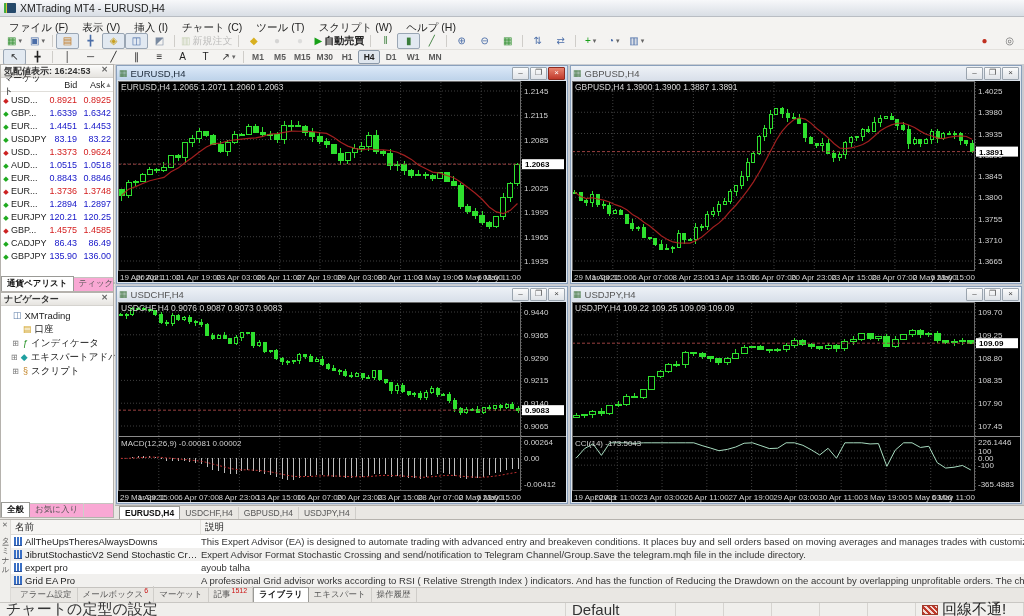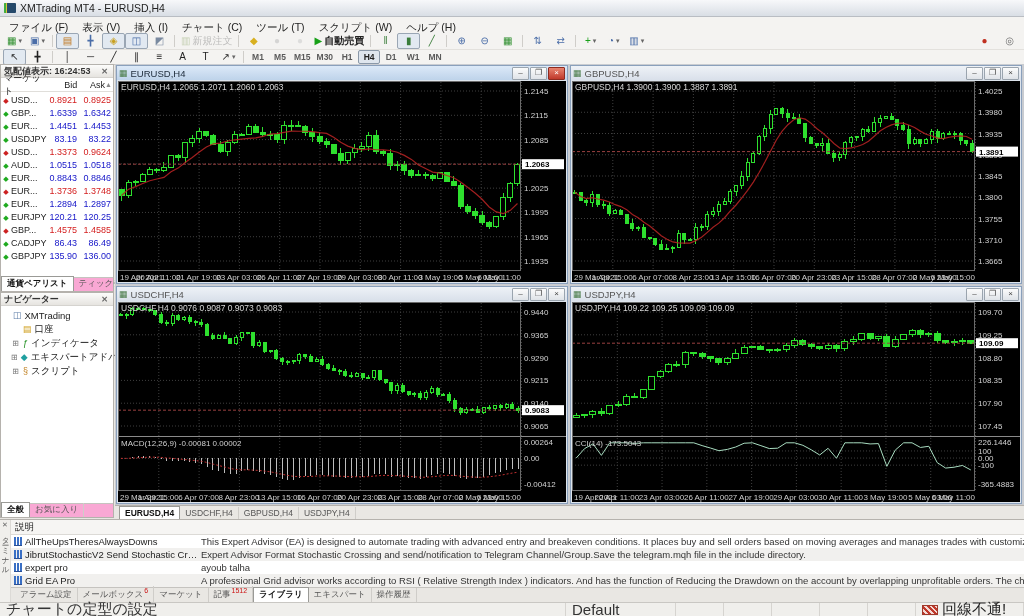--- a/index.html
+++ b/index.html
@@ -30,21 +30,21 @@
   .tb-sep{width:1px;height:12px;background:#cfcdc9;margin:0 3px;flex:0 0 1px}
   .tb-right{margin-left:auto;display:flex;gap:2px}
   .tf{font-size:8.5px;font-weight:700;color:#5a5a5a;height:12px;min-width:16px;display:inline-flex;
     align-items:center;justify-content:center;padding:0 2px;border:1px solid transparent;border-radius:2px}
   .tf.active{border-color:#8a98a8;background:#dfe6ee;color:#222}
   
   .side-panel{position:absolute;left:0;width:114px;background:#fff;border:1px solid #b5b2ad;box-sizing:border-box}
   .market-watch{top:64px;height:228px}
   .navigator{top:292px;height:226px}
   .panel-head{height:13px;background:linear-gradient(#fcfcfb,#e6e4e0);border-bottom:1px solid #d5d3cf;
-    display:flex;align-items:center;font-size:9px;font-weight:700;color:#333;padding:0 3px;box-sizing:border-box}
+    display:flex;align-items:flex-start;font-size:9px;font-weight:700;color:#333;padding:0 3px;box-sizing:border-box}
   .panel-close{margin-left:auto;font-size:8px;color:#666;padding:0 2px}
   .mw-cols{display:flex;height:13px;border-bottom:1px solid #e0deda;font-size:9px;color:#222;align-items:center}
   .mw-cols .c1{width:42px;padding-left:3px}.mw-cols .c2{width:32px;text-align:right}
   .mw-cols .c3{width:28px;text-align:right}.mw-cols .sc{margin-left:auto;color:#888;font-size:7px;padding-right:1px}
   #mw-rows{overflow:hidden;height:172px}
   .mw-row{display:flex;height:13px;align-items:flex-end;font-size:9px}
   .mw-row .ic{width:10px;text-align:center;font-size:7px}
   .mw-row .sym{width:33px;color:#222}
   .mw-row .bid,.mw-row .ask{width:33px;text-align:right;padding-right:1px}
   .up .bid,.up .ask{color:#1515c8}.down .bid,.down .ask{color:#d42020}
@@ -1208,20 +1208,21 @@
     <span class="tab">USDJPY,H4</span>
   </div>
 
 <div class="terminal">
   <div class="term-side">
     <span class="x">✕</span>
     <span class="vlabel">ターミナル</span>
   </div>
   <div class="term-main">
     <div class="t-head">
+      <span class="col-name">名前</span>
       <span class="col-desc">説明</span>
 
     </div>
     <div id="term-rows">
         <div class="t-row">
           <span class="t-icon">
             <span class="ea-icon"></span>
           </span>
           <span class="t-name">AllTheUpsTheresAlwaysDowns</span>
           <span class="t-desc">This Expert Advisor (EA) is designed to automate trading with advanced entry and breakeven conditions. It places buy and sell orders based on moving averages and manages trades with customizable settings for lot size...</span>

